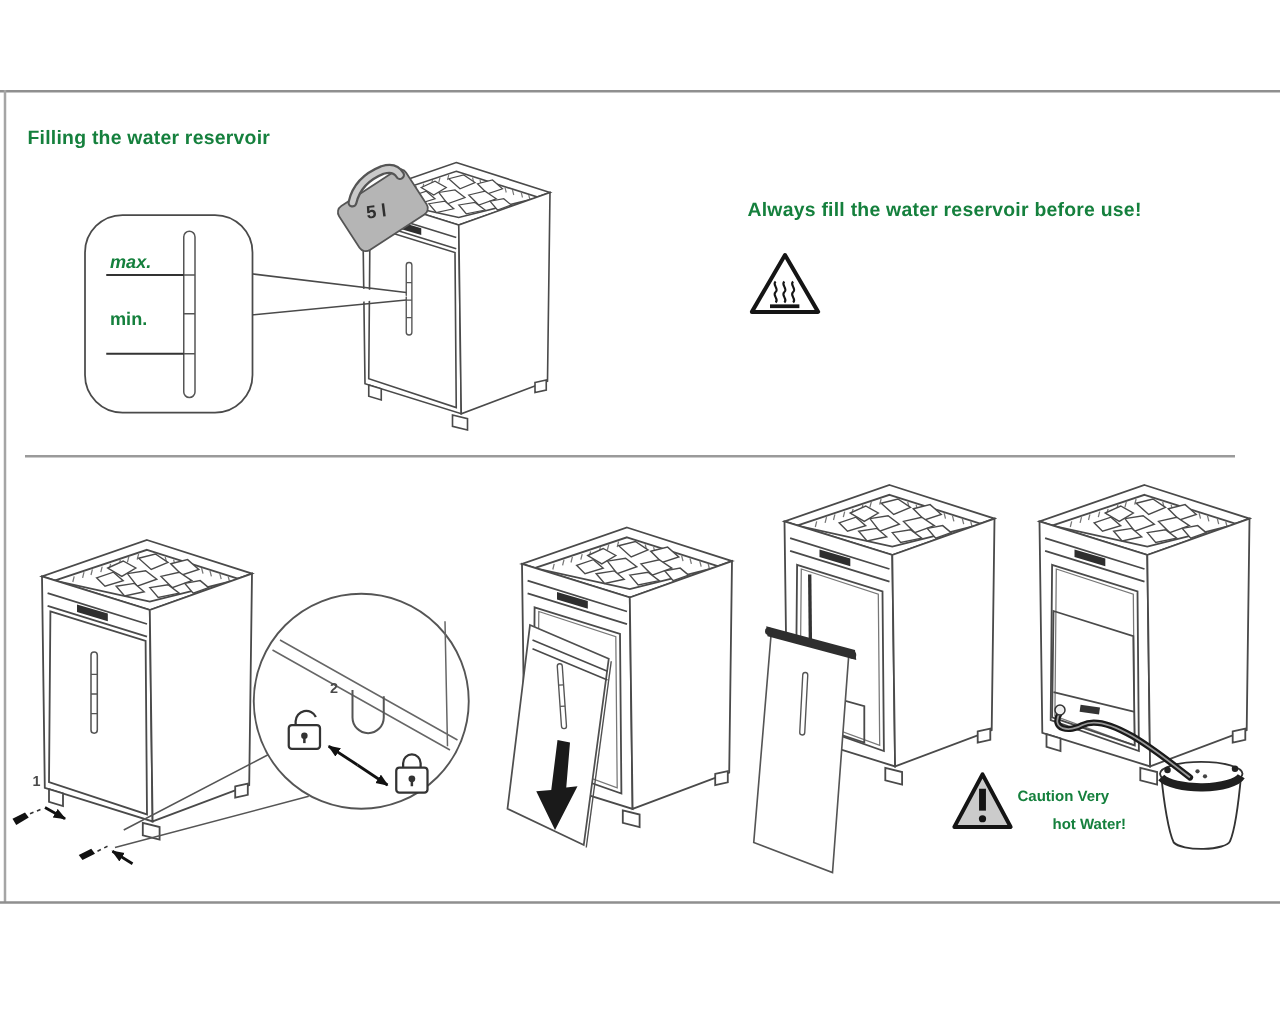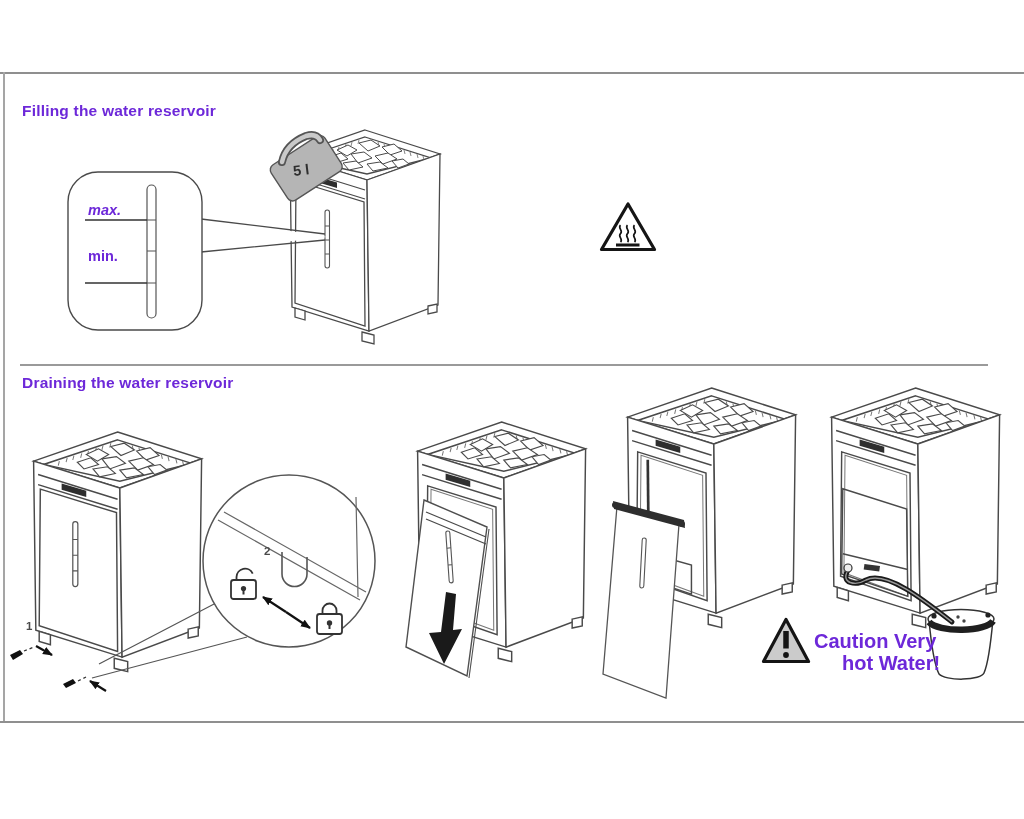--- a/index.html
+++ b/index.html
@@ -1,22 +1,22 @@
 <!DOCTYPE html>
 <html><head>
 <meta charset="utf-8">
 <style>
   html,body{margin:0;padding:0;background:#fff;}
   #canvas{position:relative;width:1024px;height:819px;background:#ffffff;overflow:hidden;
           font-family:"Liberation Sans",sans-serif;}
   .rule{position:absolute;background:#8f8f8f;}
-  .lbl{position:absolute;color:#6d28d9;font-weight:bold;white-space:nowrap;}
+  .lbl{position:absolute;color:#15803d;font-weight:bold;white-space:nowrap;}
   .t15{font-size:15.5px;letter-spacing:0.2px;}
   .t14{font-size:14.5px;}
-  .t16{font-size:20px;}
+  .t16{font-size:12px;}
   .t11{font-size:11.5px;color:#4a4a4a;}
   svg{position:absolute;left:0;top:0;}
   svg *{vector-effect:none;}
   .ln{stroke:#4a4a4a;stroke-width:1.3;fill:none;}
   .face{fill:#ffffff;stroke:#4a4a4a;stroke-width:1.3;}
   .thin{stroke:#777;stroke-width:0.9;fill:none;}
 </style>
 </head>
 <body>
 
@@ -205,22 +205,22 @@
   <div class="rule" style="left:20px;top:364px;width:968px;height:1.5px;background:#9a9a9a;"></div>
   <div class="rule" style="left:0;top:721px;width:1024px;height:2px;"></div>
 
   <div class="lbl t15" style="left:22px;top:102px;">Filling the water reservoir</div>
 
   <div class="lbl t14" style="left:88px;top:202px;font-style:italic;">max.</div>
   <div class="lbl t14" style="left:88px;top:248px;">min.</div>
 
   <div class="lbl t14" style="left:293px;top:162px;transform:rotate(-7deg);color:#2f2f2f;">5 l</div>
 
-
-  <div class="lbl t15" style="left:22px;top:374px;">Draining the water reservoir</div>
+  <div class="lbl t15" style="left:598px;top:160px;">Always fill the water reservoir before use!</div>
+
 
   <div class="lbl t11" style="left:26px;top:620px;">1</div>
   <div class="lbl t11" style="left:264px;top:545px;">2</div>
 
   <div class="lbl t16" style="left:814px;top:630px;">Caution Very</div>
   <div class="lbl t16" style="left:842px;top:652px;">hot Water!</div>
 
 </div>
 
 </body></html>

